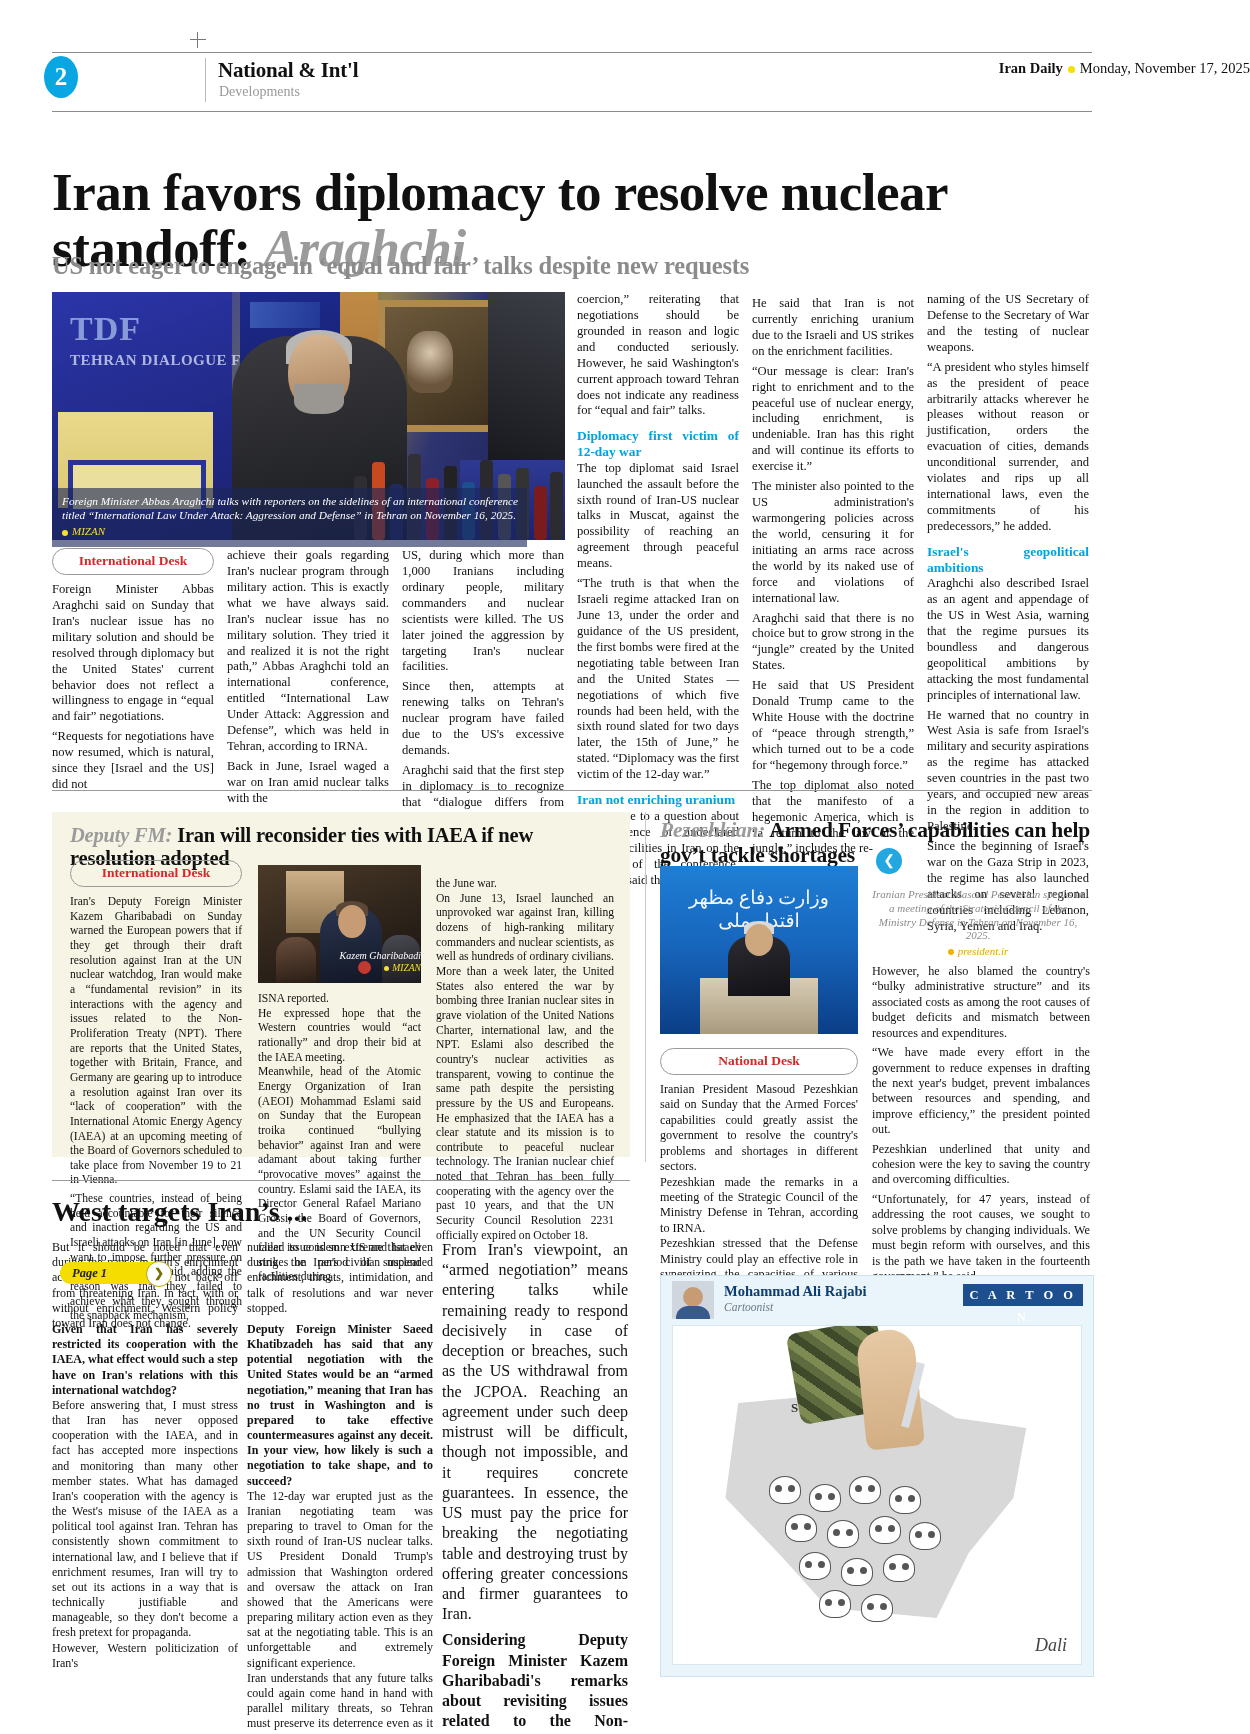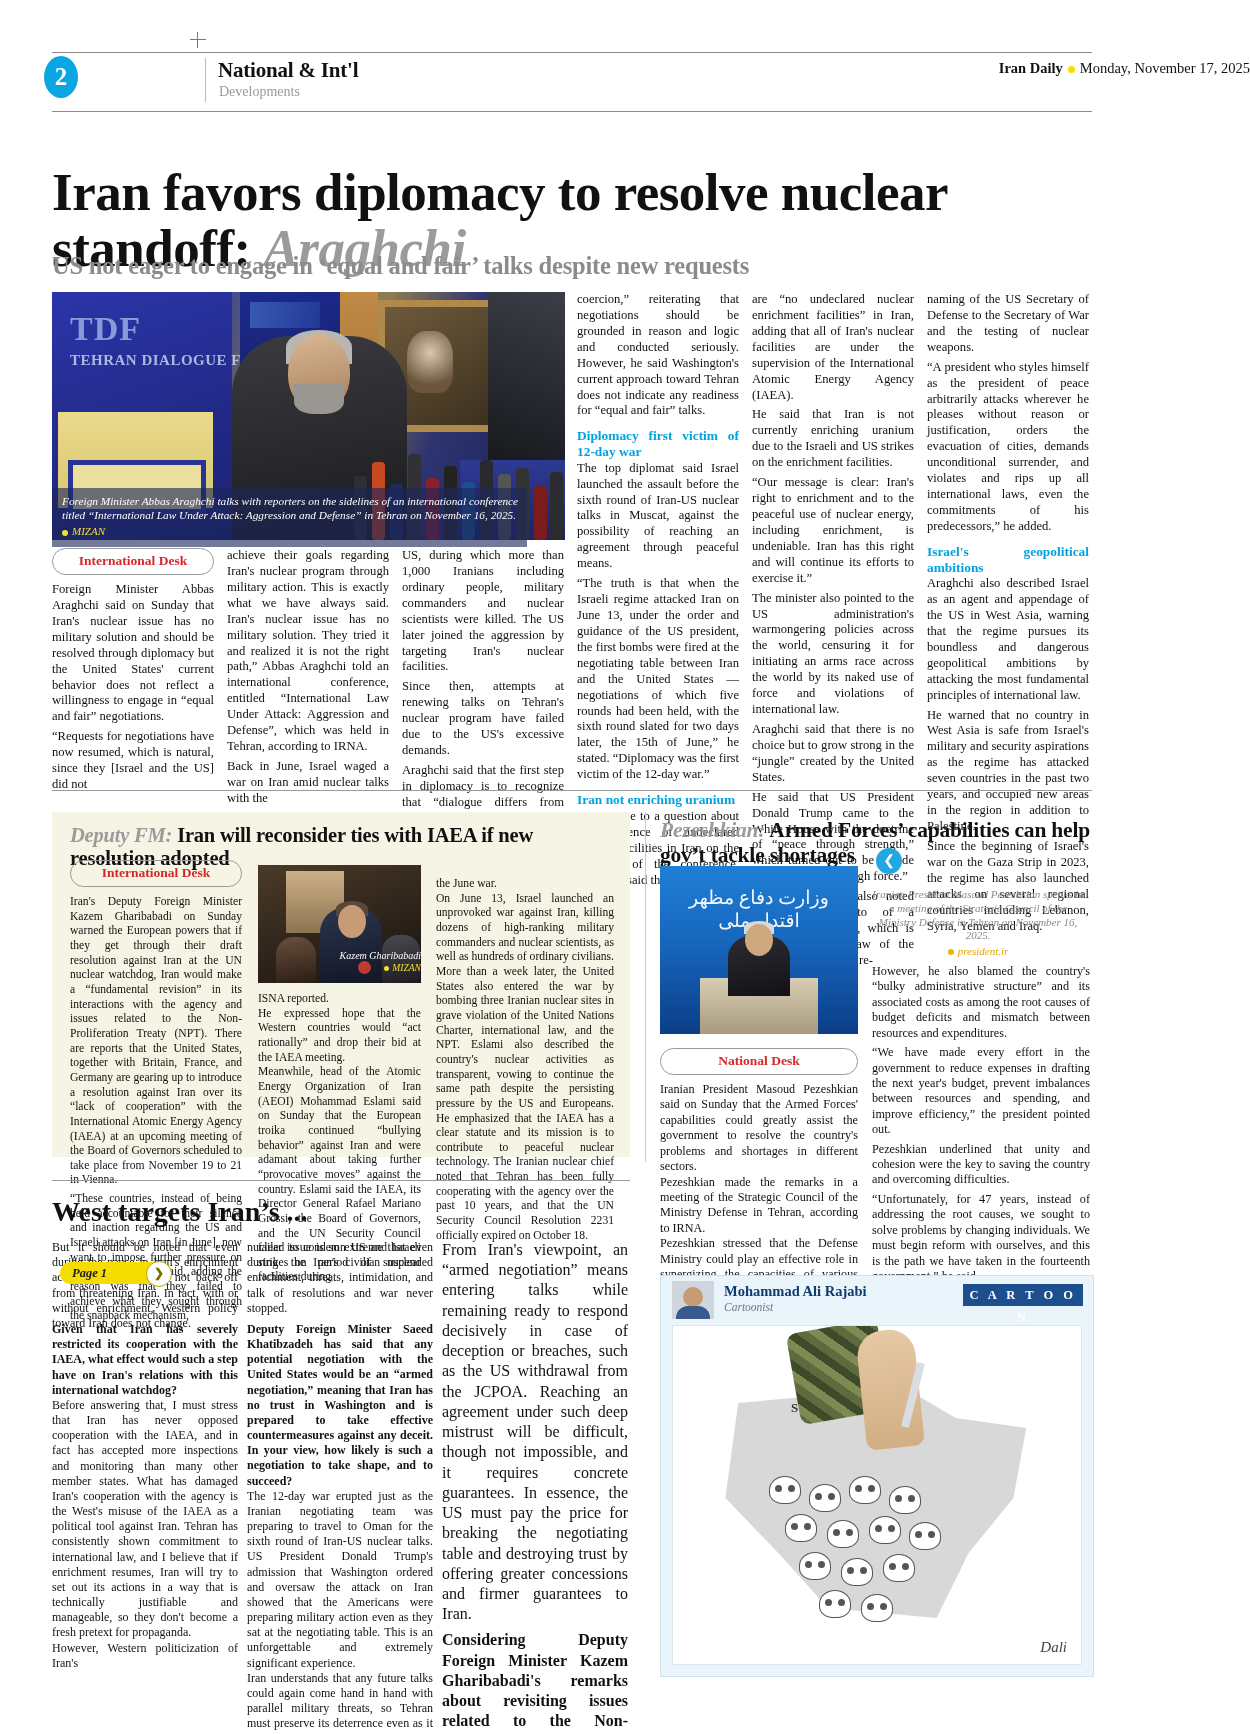--- a/index.html
+++ b/index.html
@@ -174,21 +174,21 @@
     border:1px solid #dbe7ef;overflow:hidden;}
   .sudan{position:absolute;left:46px;top:52px;width:320px;height:250px;
     background:#d8d8d8;clip-path:polygon(6% 10%,58% 4%,74% 16%,96% 20%,92% 48%,78% 70%,68% 96%,34% 92%,20% 72%,2% 48%);}
   .sudan-lbl{position:absolute;left:118px;top:74px;font-size:13px;font-weight:bold;letter-spacing:1px;color:#333;}
   .arm{position:absolute;left:188px;top:4px;width:58px;height:118px;
     background:linear-gradient(180deg,#e6c9a5,#d2ae84);border-radius:26px 26px 10px 10px;transform:rotate(-6deg);}
   .sleeve{position:absolute;left:120px;top:0px;width:92px;height:92px;
     background:repeating-linear-gradient(45deg,#5d6b3e 0 8px,#7d8a52 8px 16px,#3f4a2a 16px 24px);
     border-radius:10px;transform:rotate(-10deg);}
   .knife{position:absolute;left:236px;top:36px;width:8px;height:66px;background:#d9dde2;transform:rotate(14deg);}
-  .sig{position:absolute;right:14px;bottom:8px;font-size:15px;color:#444;font-style:italic;}
+  .sig{position:absolute;right:14px;bottom:8px;font-size:18px;color:#444;font-style:italic;}
   .skull{position:absolute;width:30px;height:26px;background:#fff;border:1.6px solid #555;
     border-radius:50% 50% 42% 42%;}
   .skull:before,.skull:after{content:"";position:absolute;top:8px;width:7px;height:7px;
     border-radius:50%;background:#555;}
   .skull:before{left:5px;}.skull:after{right:5px;}
 </style>
 </head>
 <body>
 
 <div class="page">
@@ -266,21 +266,20 @@
   </div>
   <div class="col" style="left:577px;top:292px;width:162px;">
     <p>coercion,” reiterating that negotiations should be grounded in reason and logic and conducted seriously. However, he said Washington's current approach toward Tehran does not indicate any readiness for “equal and fair” talks.</p>
     <p class="sh">Diplomacy first victim of 12-day war</p>
     <p>The top diplomat said Israel launched the assault before the sixth round of Iran-US nuclear talks in Muscat, against the possibility of reaching an agreement through peaceful means.</p>
     <p style="margin-top:4px">“The truth is that when the Israeli regime attacked Iran on June 13, under the order and guidance of the US president, the first bombs were fired at the negotiating table between Iran and the United States — negotiations of which five rounds had been held, with the sixth round slated for two days later, the 15th of June,” he stated. “Diplomacy was the first victim of the 12-day war.”</p>
     <p class="sh">Iran not enriching uranium</p>
     <p>In response to a question about the existence of undeclared nuclear facilities in Iran on the sidelines of the conference, Araghchi said there</p>
   </div>
   <div class="col" style="left:752px;top:292px;width:162px;">
-    <p>are “no undeclared nuclear enrichment facilities” in Iran, adding that all of Iran's nuclear facilities are under the supervision of the International Atomic Energy Agency (IAEA).</p>
     <p style="margin-top:4px">He said that Iran is not currently enriching uranium due to the Israeli and US strikes on the enrichment facilities.</p>
     <p style="margin-top:4px">“Our message is clear: Iran's right to enrichment and to the peaceful use of nuclear energy, including enrichment, is undeniable. Iran has this right and will continue its efforts to exercise it.”</p>
     <p style="margin-top:4px">The minister also pointed to the US administration's warmongering policies across the world, censuring it for initiating an arms race across the world by its naked use of force and violations of international law.</p>
     <p style="margin-top:4px">Araghchi said that there is no choice but to grow strong in the “jungle” created by the United States.</p>
     <p style="margin-top:4px">He said that US President Donald Trump came to the White House with the doctrine of “peace through strength,” which turned out to be a code for “hegemony through force.”</p>
     <p style="margin-top:4px">The top diplomat also noted that the manifesto of a hegemonic America, which is “a return to the law of the jungle,” includes the re-</p>
   </div>
   <div class="col" style="left:927px;top:292px;width:162px;">
     <p>naming of the US Secretary of Defense to the Secretary of War and the testing of nuclear weapons.</p>
     <p style="margin-top:4px">“A president who styles himself as the president of peace arbitrarily attacks wherever he pleases without reason or justification, orders the evacuation of cities, demands unconditional surrender, and violates and rips up all international laws, even the commitments of his predecessors,” he added.</p>

